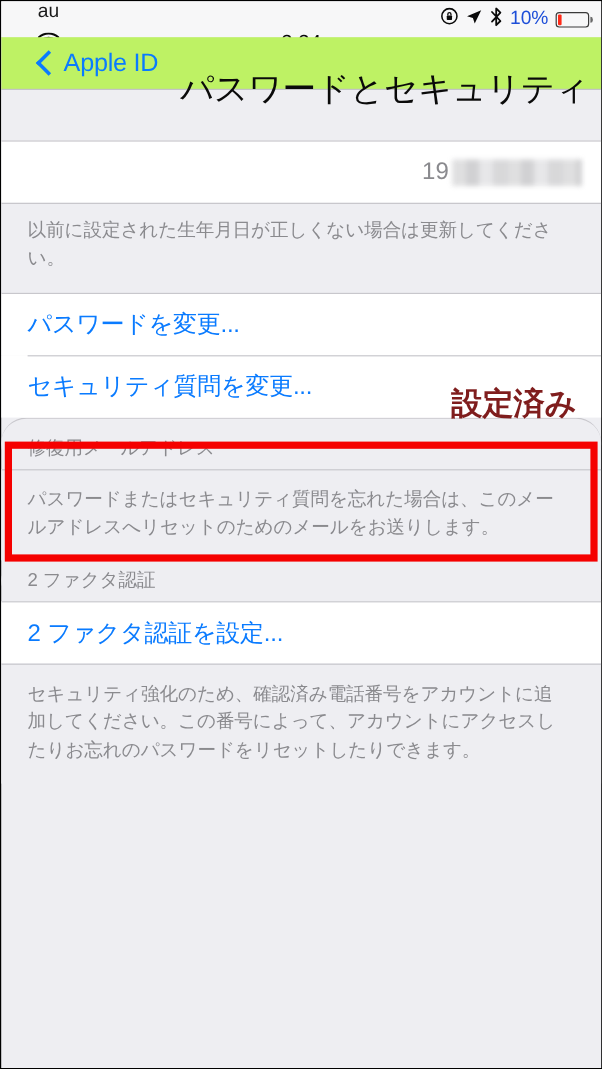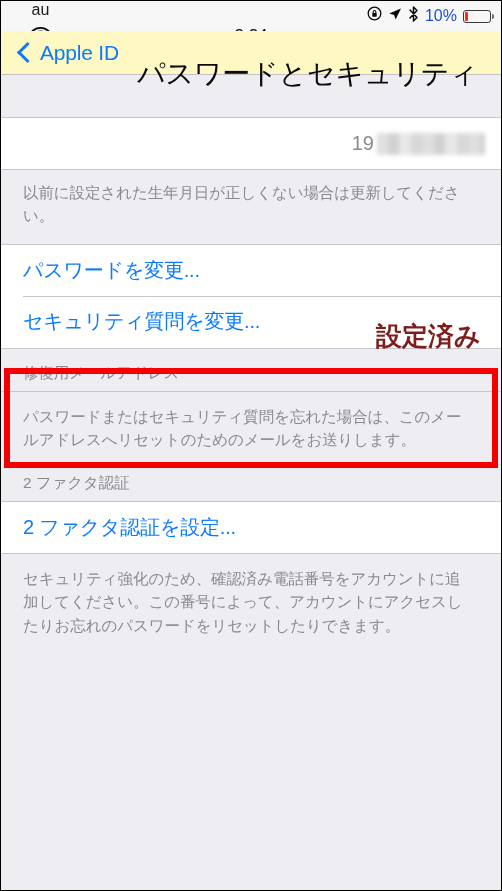--- a/index.html
+++ b/index.html
@@ -108,25 +108,25 @@
     bottom: 1px;
     width: 10%;
     background: #ff2a18;
     border-radius: 1px;
   }
 
   
   .navbar {
     position: relative;
     height: 44px;
-    background: #fef9c3;
+    background: #bef264;
     border-bottom: 1px solid #c3c3c7;
     display: flex;
     align-items: center;
-    padding-left: 15px;
+    padding-left: 28px;
     box-sizing: border-box;
   }
   .back-btn {
     display: flex;
     align-items: center;
     gap: 5px;
     cursor: pointer;
   }
   .chev-left {
     display: block;
@@ -210,20 +210,21 @@
     box-sizing: border-box;
     letter-spacing: -0.1px;
   }
   .section-header {
     background: #eeeef2;
     color: #8a8a8e;
     font-size: 15.5px;
     padding: 14px 22px 7px 22px;
     box-sizing: border-box;
     letter-spacing: -0.1px;
+    border-radius: 21px;
   }
 
   
   .blur {
     display: inline-block;
     vertical-align: middle;
     background:
       repeating-linear-gradient(90deg,
         #dededf 0px, #dededf 11px,
         #cfcfd1 11px, #cfcfd1 22px,

